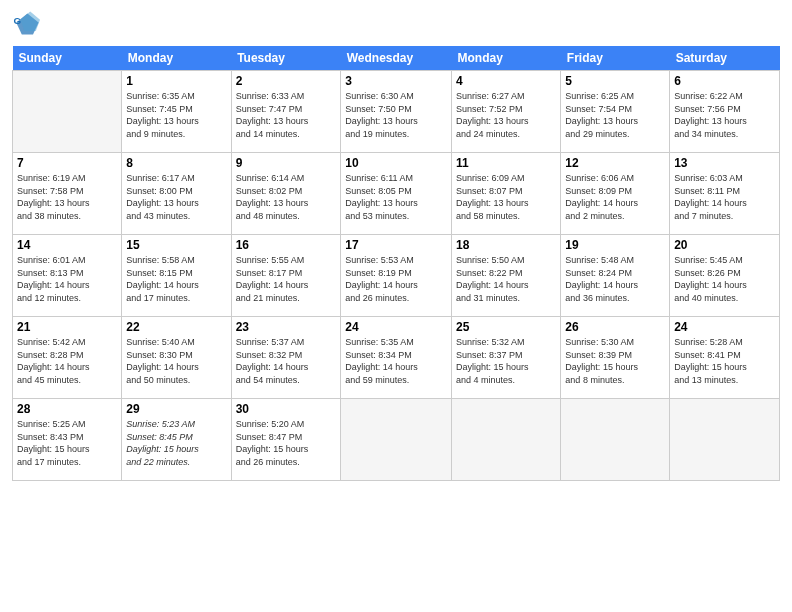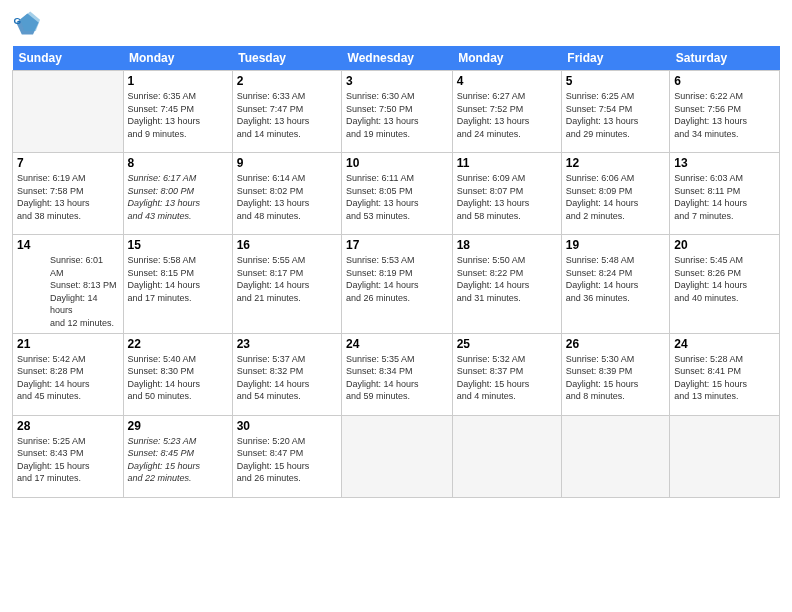--- a/index.html
+++ b/index.html
@@ -169,21 +169,21 @@
         <tr>
           <td>
             <span class="day-num">7</span>
             <div class="day-info" style="white-space: pre-line;">Sunrise: 6:19 AM
 Sunset: 7:58 PM
 Daylight: 13 hours
 and 38 minutes.</div>
           </td>
           <td>
             <span class="day-num">8</span>
-            <div class="day-info" style="white-space: pre-line; font-style: italic;">Sunrise: 6:17 AM
+            <div class="day-info" style="white-space: pre-line;">Sunrise: 6:17 AM
 Sunset: 8:00 PM
 Daylight: 13 hours
 and 43 minutes.</div>
           </td>
           <td>
             <span class="day-num">9</span>
             <div class="day-info" style="white-space: pre-line;">Sunrise: 6:14 AM
 Sunset: 8:02 PM
 Daylight: 13 hours
 and 48 minutes.</div>
@@ -213,21 +213,21 @@
             <span class="day-num">13</span>
             <div class="day-info" style="white-space: pre-line;">Sunrise: 6:03 AM
 Sunset: 8:11 PM
 Daylight: 14 hours
 and 7 minutes.</div>
           </td>
         </tr>
         <tr>
           <td>
             <span class="day-num">14</span>
-            <div class="day-info" style="white-space: pre-line; margin-left: 33px;">Sunrise: 6:01 AM
+            <div class="day-info" style="white-space: pre-line;">Sunrise: 6:01 AM
 Sunset: 8:13 PM
 Daylight: 14 hours
 and 12 minutes.</div>
           </td>
           <td>
             <span class="day-num">15</span>
             <div class="day-info" style="white-space: pre-line;">Sunrise: 5:58 AM
 Sunset: 8:15 PM
 Daylight: 14 hours
 and 17 minutes.</div>

